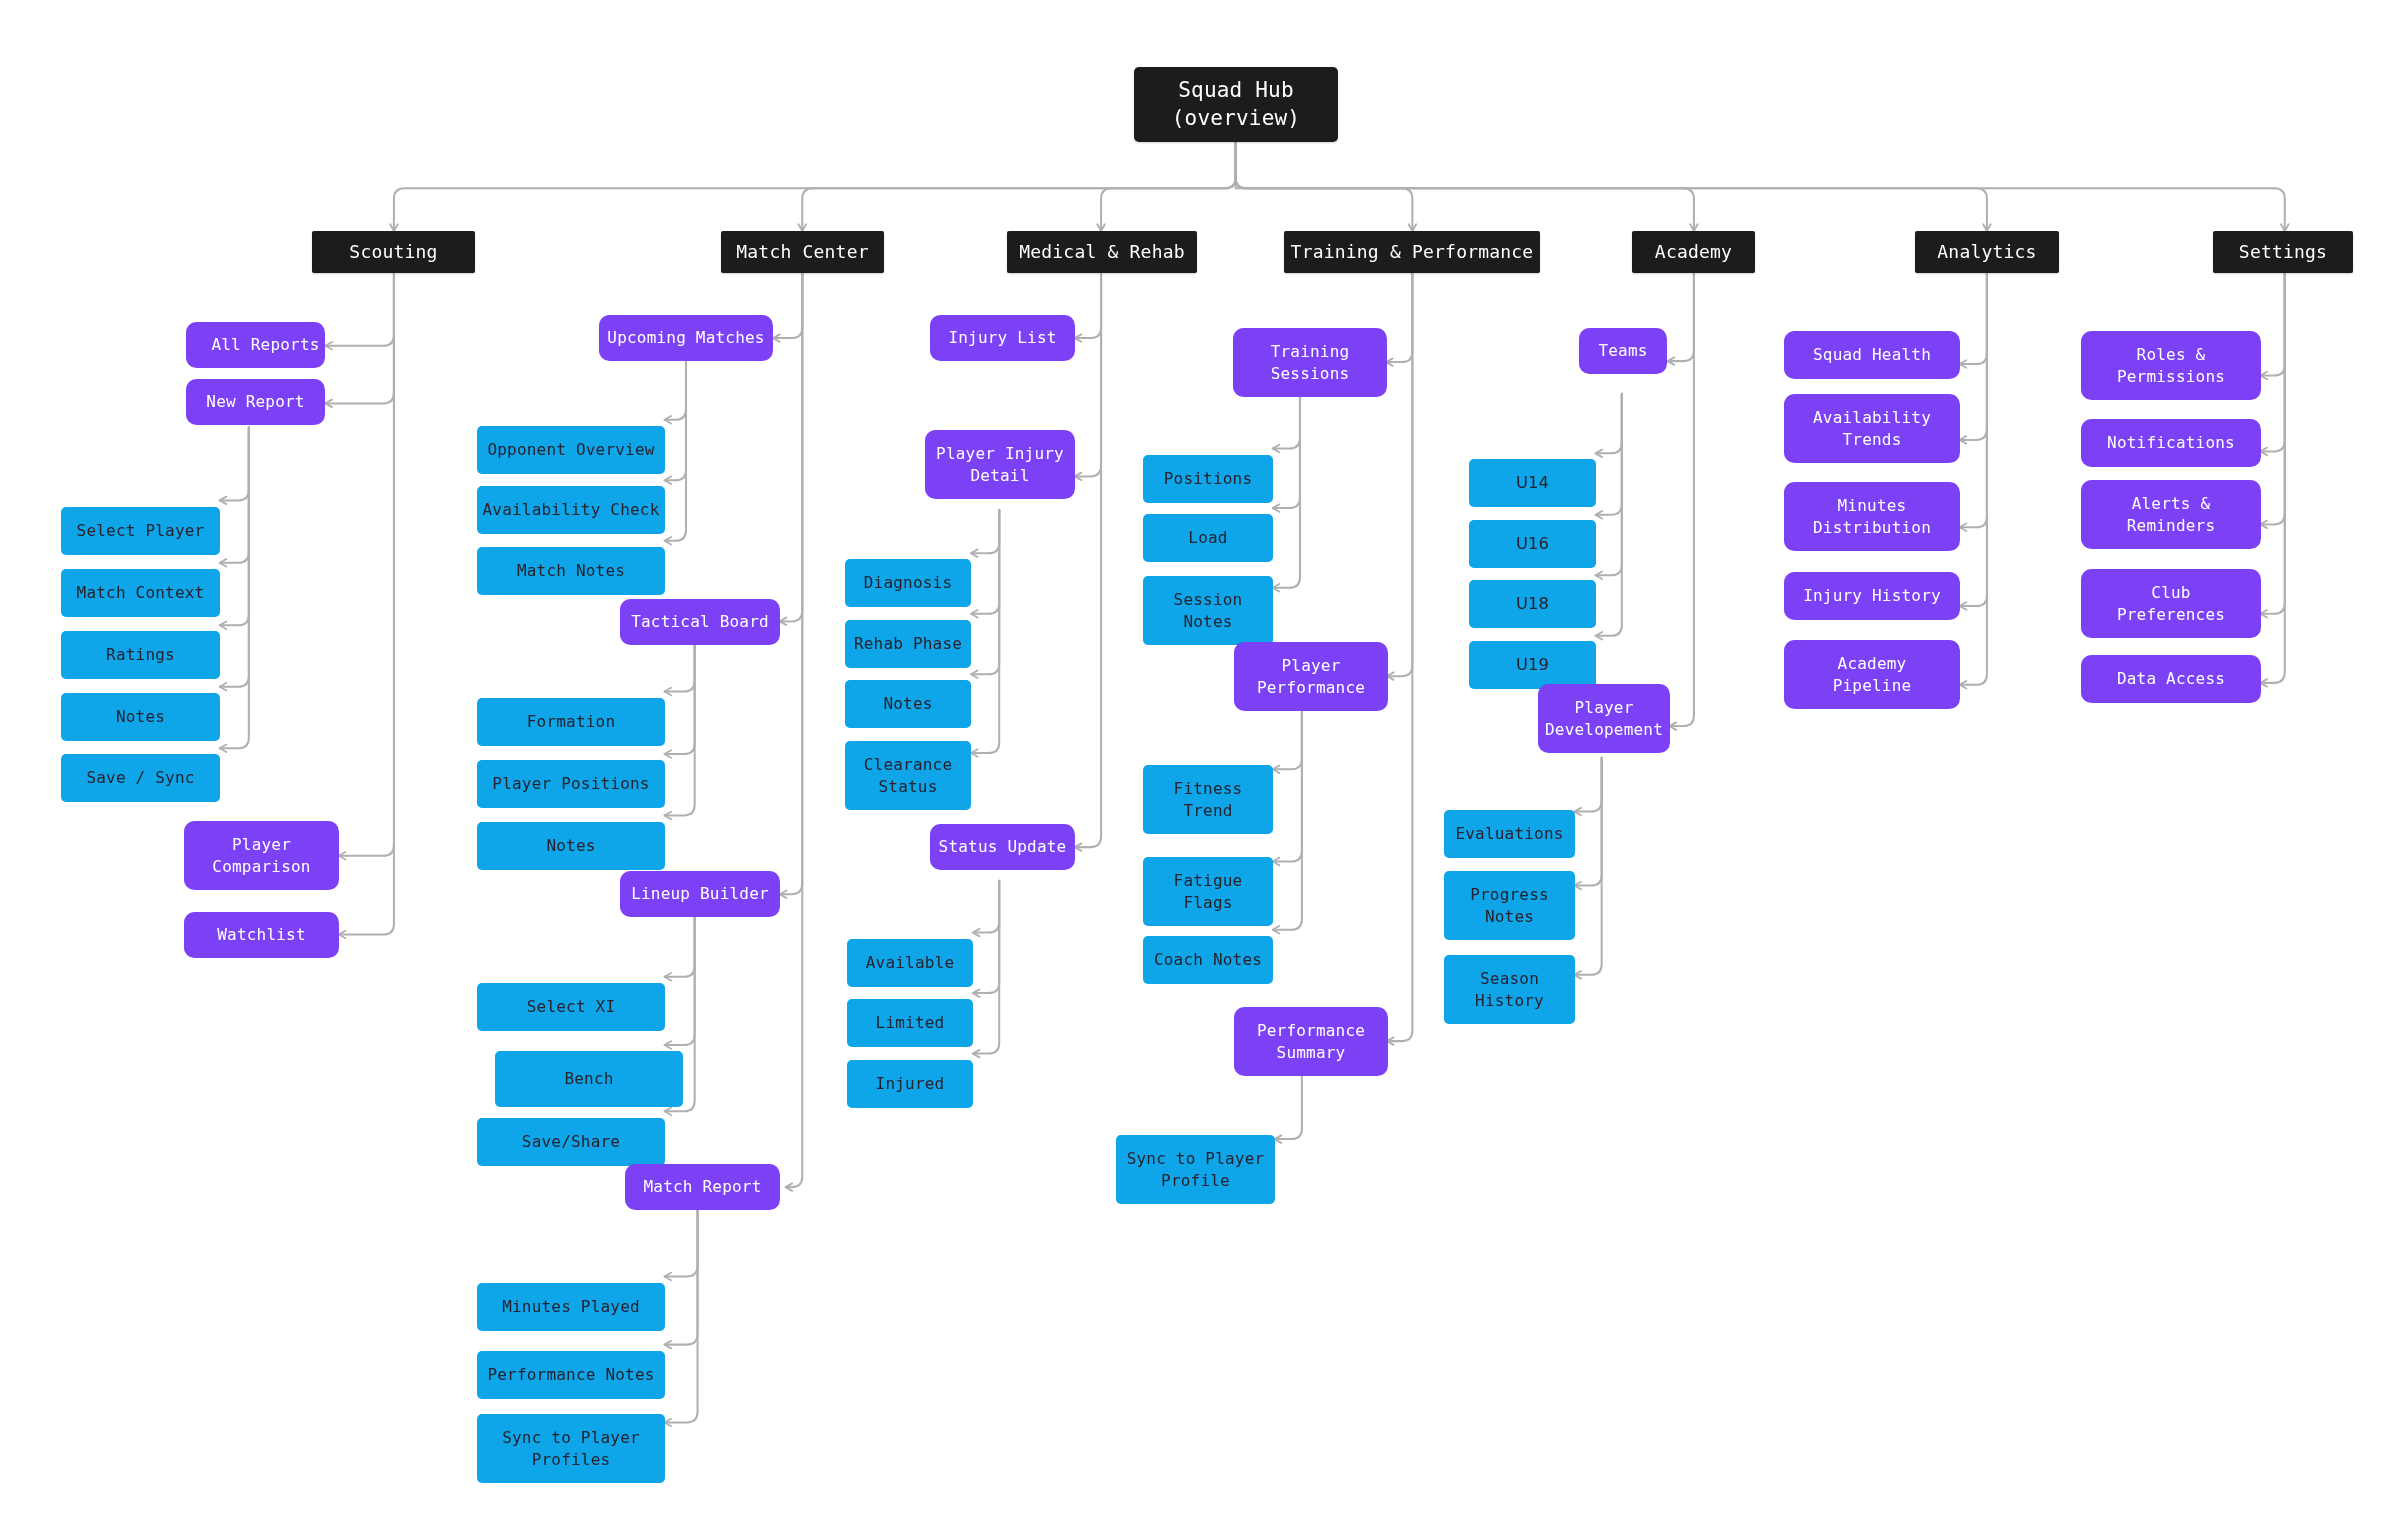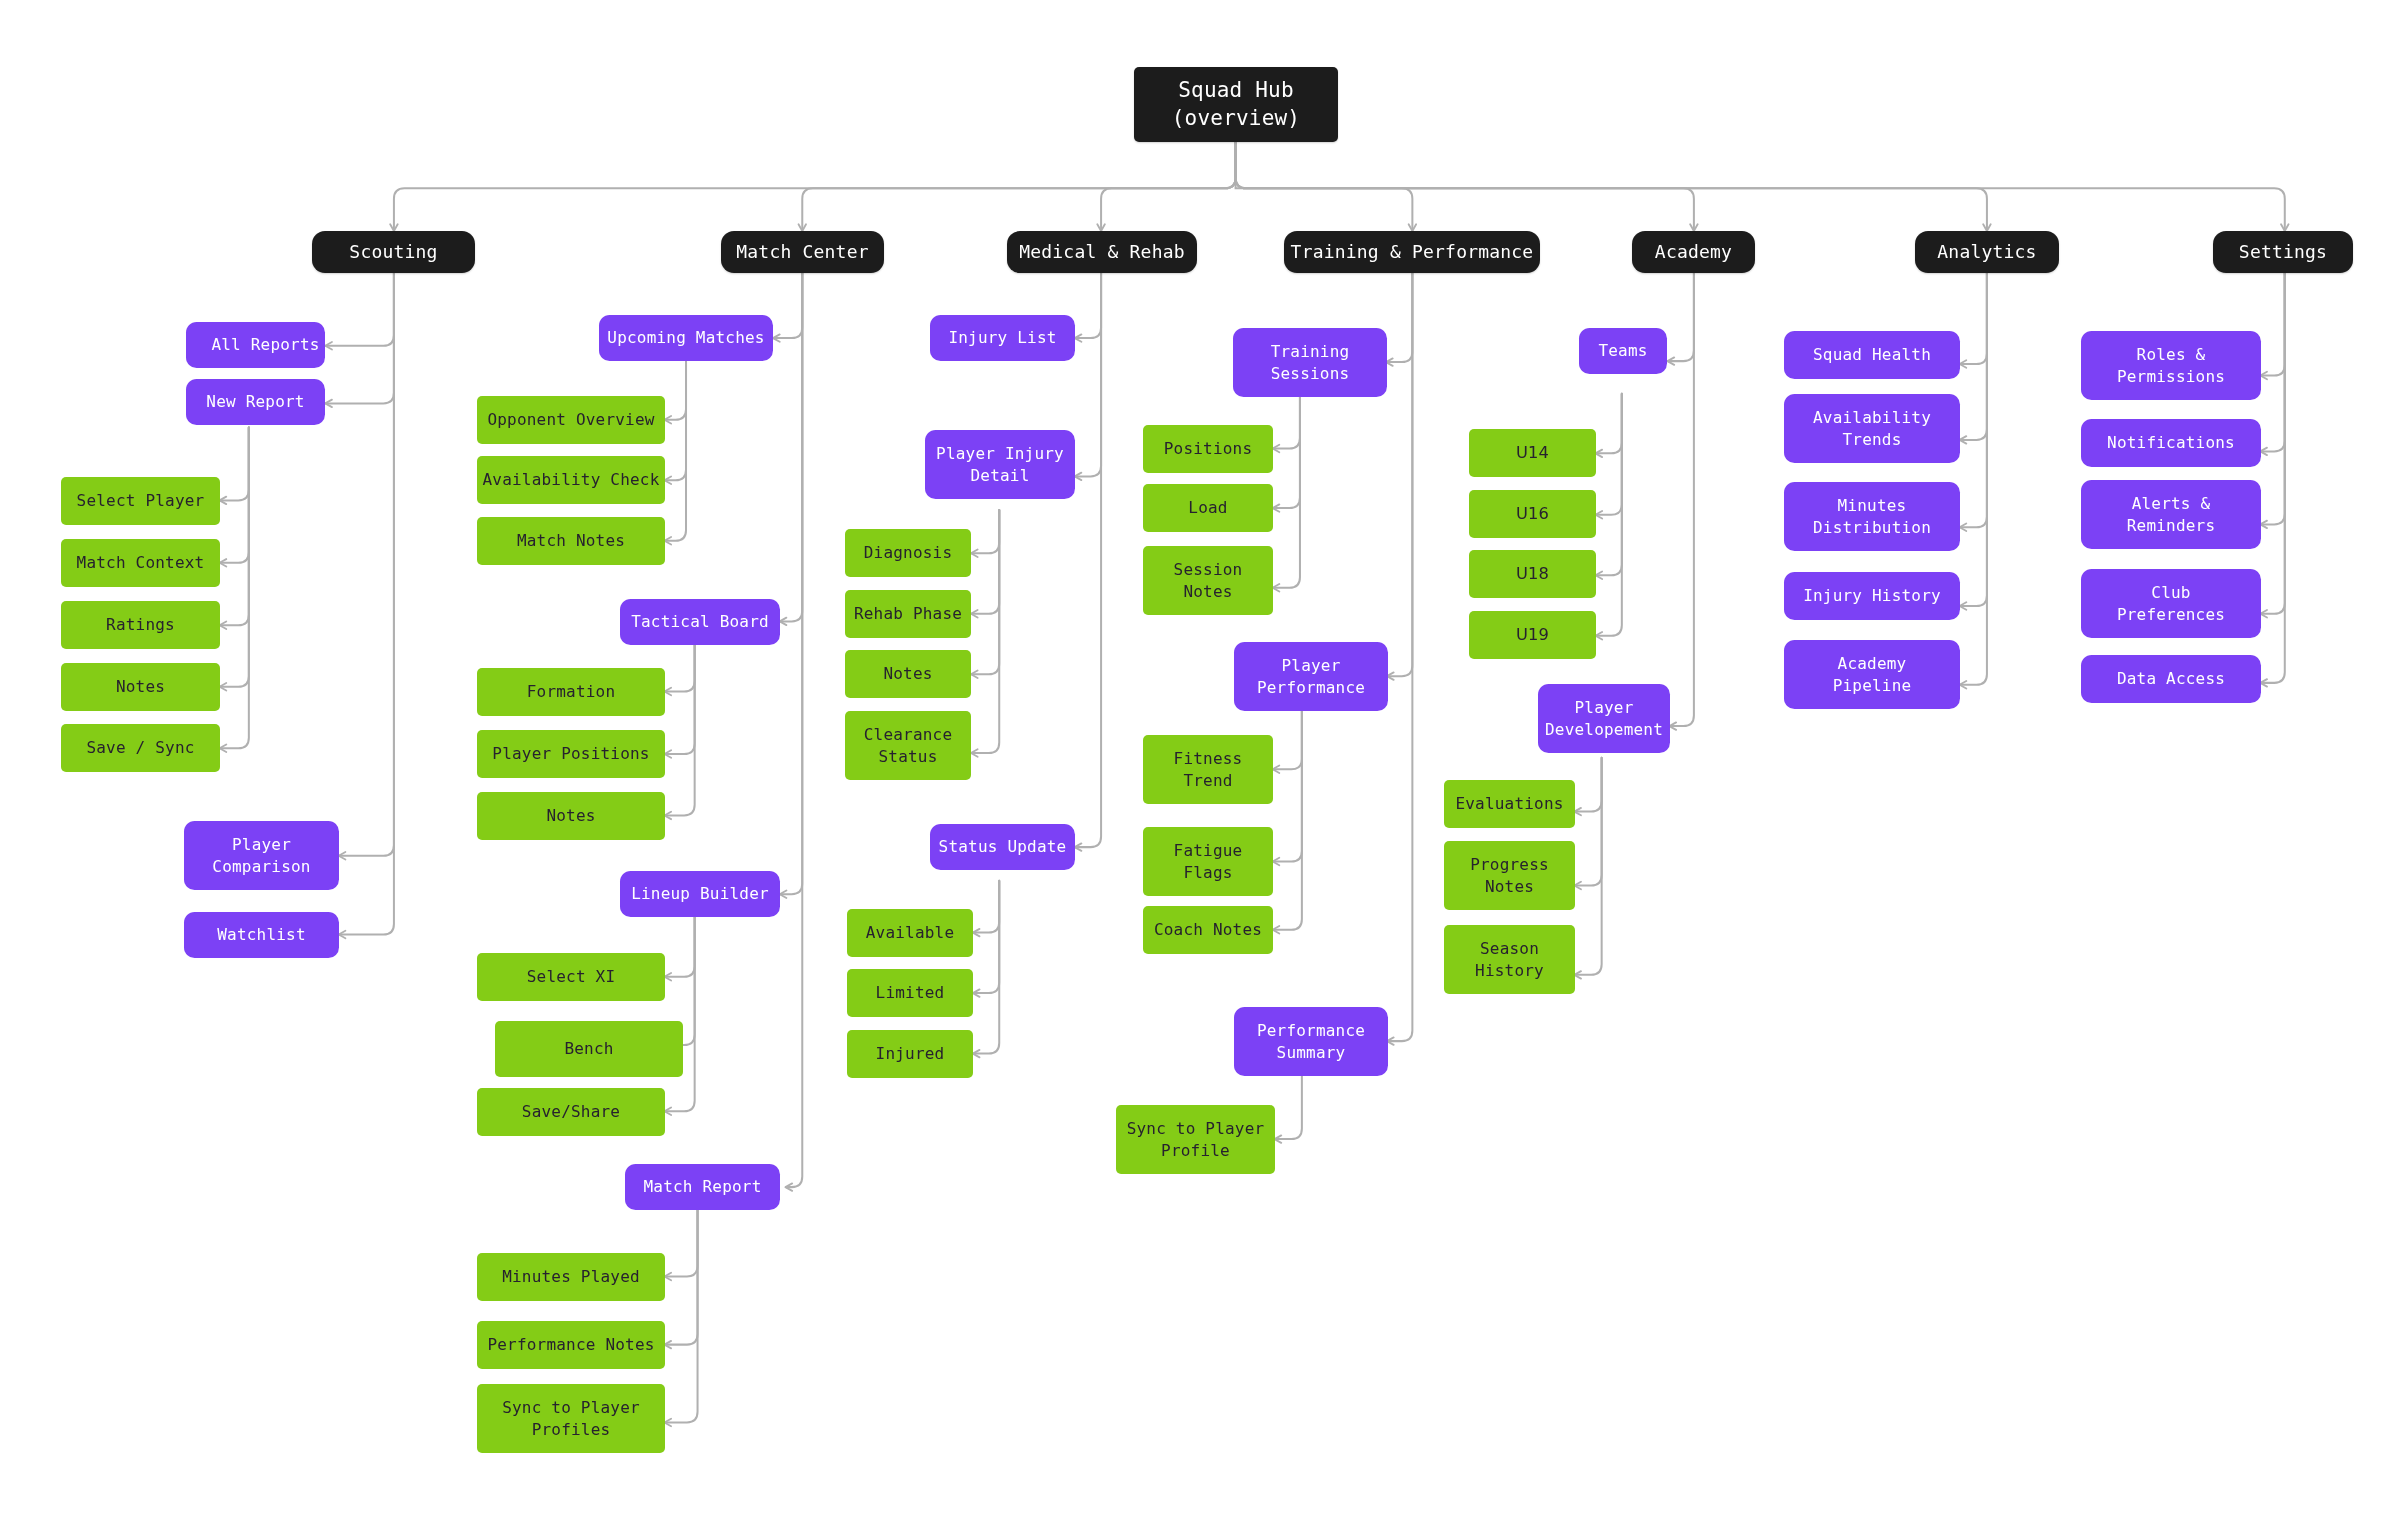--- a/index.html
+++ b/index.html
@@ -16,28 +16,28 @@
     display:flex;align-items:center;justify-content:center;text-align:center;
     border-radius:12.5px;line-height:1.32;white-space:pre-line;
     font-family:"DejaVu Sans Mono","Liberation Mono",monospace;
     letter-spacing:0.2px;
   }
   .node.root{
     background:#1c1c1c;color:#ffffff;font-size:21px;border-radius:5px;
     box-shadow:0 1px 1.9px rgba(0,0,0,.18);
   }
   .node.cat{
-    background:#1c1c1c;color:#ffffff;font-size:18px;border-radius:13px;
+    background:#1c1c1c;color:#ffffff;font-size:18px;border-radius:2px;
     box-shadow:0 1px 1.9px rgba(0,0,0,.18);
   }
   .node.sec{
     background:#7c41f5;color:#ffffff;font-size:16px;border-radius:10.6px;
   }
   .node.leaf{
-    background:#84cc16;color:#26222e;font-size:16px;border-radius:5px;
+    background:#0ea5e9;color:#26222e;font-size:16px;border-radius:5px;margin-top:30px;
   }
   .node.leaf.sans{font-family:"DejaVu Sans","Liberation Sans",sans-serif;font-size:16.3px;}
 </style>
 </head>
 <body>
 
 <div id="canvas">
 
   <svg id="links" viewBox="0 0 2500 1593" preserveAspectRatio="none">
     <defs>

